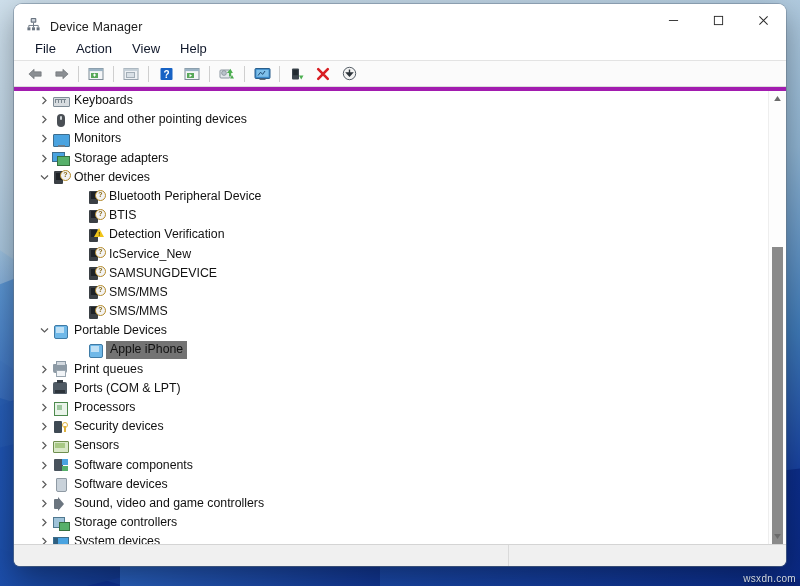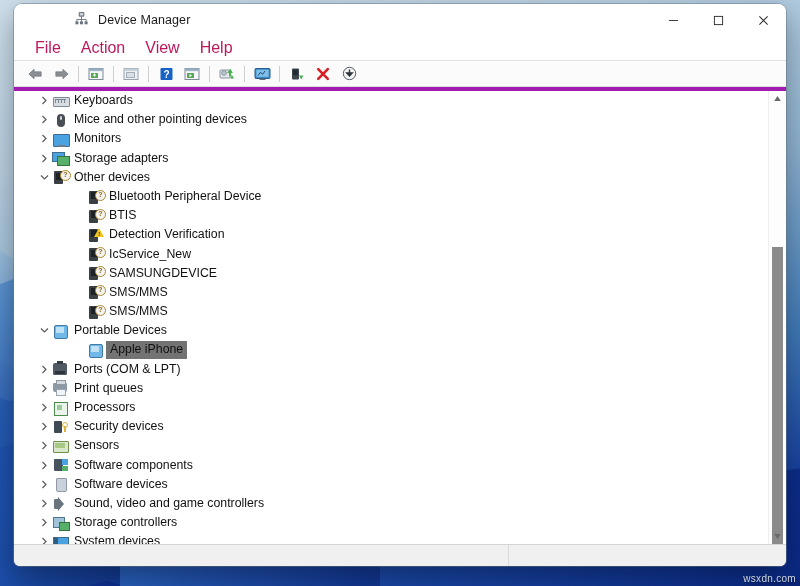--- a/index.html
+++ b/index.html
@@ -45,43 +45,42 @@
     border-radius: 8px 8px 6px 6px;
     box-shadow: 0 10px 30px rgba(0,0,0,.35), 0 0 0 1px rgba(120,140,160,.55);
     display: flex; flex-direction: column;
     overflow: hidden;
   }
 
   
   #titlebar {
     height: 32px; min-height: 32px;
     background: #ffffff;
-    display: flex; align-items: center;
+    display: flex; align-items: flex-end;
     position: relative;
-    padding-left: 48px;
   }
   #title-left { display: flex; align-items: center; padding-left: 12px; gap: 9px; }
   #app-title { font-size: 12.5px; color: #1b1b1b; letter-spacing: .1px; }
   #win-buttons { margin-left: auto; display: flex; height: 100%; }
   .winbtn {
     width: 45px; height: 100%;
     display: flex; align-items: center; justify-content: center;
     color: #2b2b2b;
   }
 
   
   #menubar {
     height: 24px; min-height: 24px;
     display: flex; align-items: center;
     padding-left: 12px;
     background: #ffffff;
     border-bottom: 1px solid #e3e3e3;
   }
   .menu-item {
-    font-size: 16px; color: #be185d;
+    font-size: 13px; color: #0f172a;
     padding: 2px 9px; margin-right: 2px;
     border-radius: 2px;
   }
 
   
   #toolbar {
     height: 25px; min-height: 25px;
     display: flex; align-items: center;
     padding-left: 8px; gap: 0px;
     background: #fbfbfb;
@@ -509,34 +508,34 @@
           </span>
           <span class="label">Apple iPhone</span>
         </div>
         <div class="row lvl1">
           <span class="chev">
             <svg width="7" height="9" viewBox="0 0 7 9">
               <path d="M1.5 1 L5 4.5 L1.5 8" stroke="#5a5a5a" stroke-width="1.2" fill="none"></path>
             </svg>
           </span>
           <span class="ico">
+            <span class="i-print"></span>
+          </span>
+          <span class="label">Print queues</span>
+        </div>
+        <div class="row lvl1">
+          <span class="chev">
+            <svg width="7" height="9" viewBox="0 0 7 9">
+              <path d="M1.5 1 L5 4.5 L1.5 8" stroke="#5a5a5a" stroke-width="1.2" fill="none"></path>
+            </svg>
+          </span>
+          <span class="ico">
             <span class="i-ports"></span>
           </span>
           <span class="label">Ports (COM &amp; LPT)</span>
-        </div>
-        <div class="row lvl1">
-          <span class="chev">
-            <svg width="7" height="9" viewBox="0 0 7 9">
-              <path d="M1.5 1 L5 4.5 L1.5 8" stroke="#5a5a5a" stroke-width="1.2" fill="none"></path>
-            </svg>
-          </span>
-          <span class="ico">
-            <span class="i-print"></span>
-          </span>
-          <span class="label">Print queues</span>
         </div>
         <div class="row lvl1">
           <span class="chev">
             <svg width="7" height="9" viewBox="0 0 7 9">
               <path d="M1.5 1 L5 4.5 L1.5 8" stroke="#5a5a5a" stroke-width="1.2" fill="none"></path>
             </svg>
           </span>
           <span class="ico">
             <span class="i-proc"></span>
           </span>

